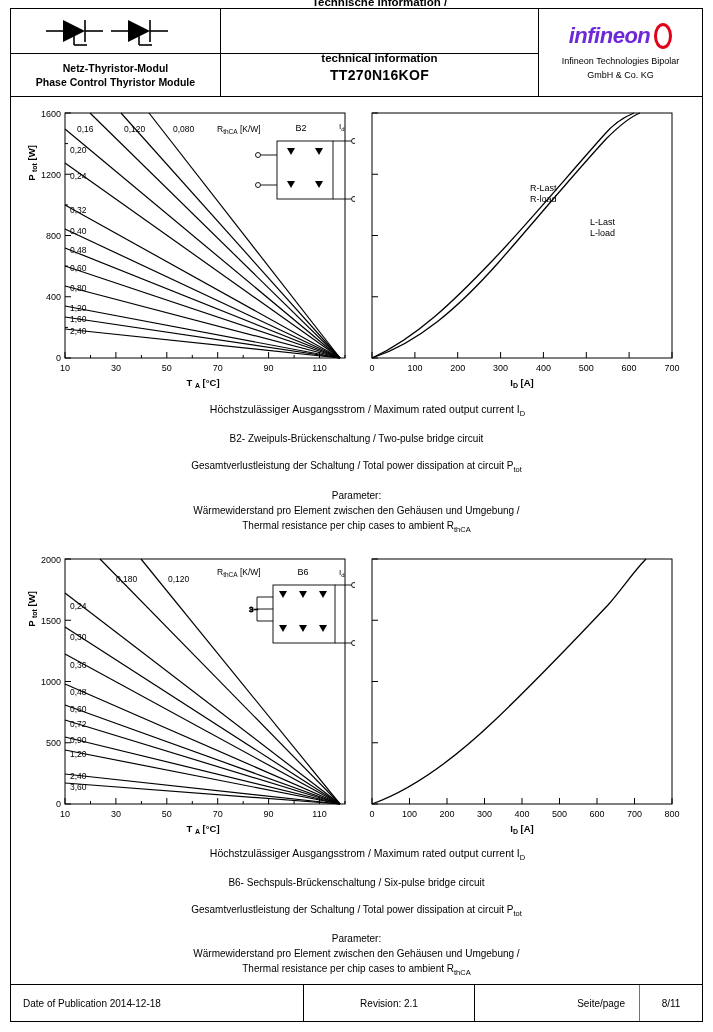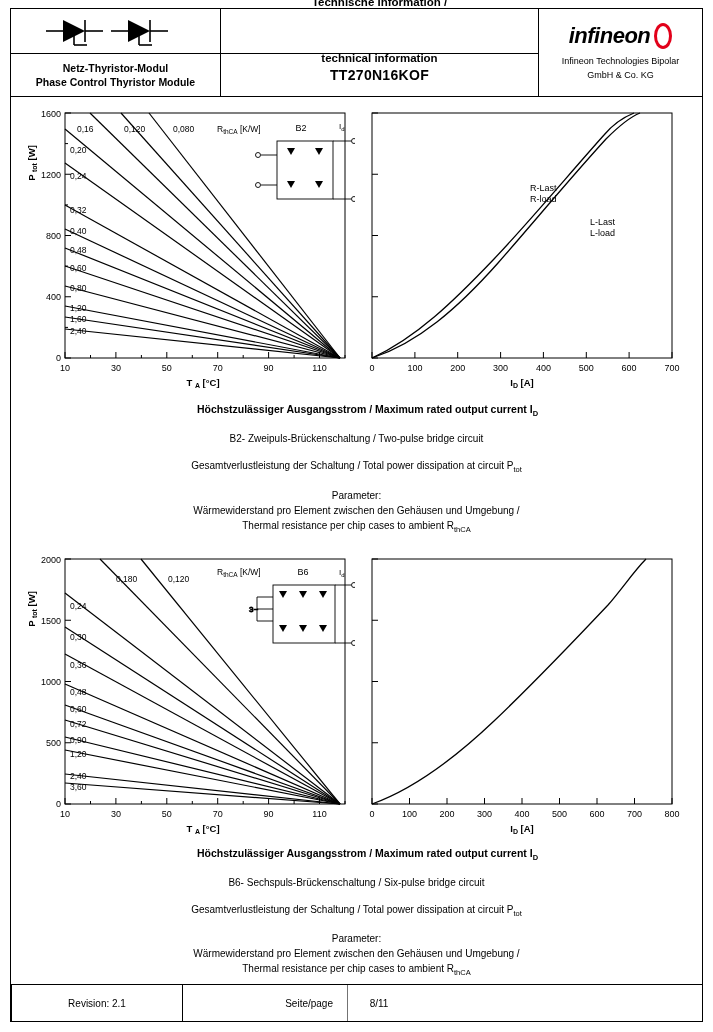--- a/index.html
+++ b/index.html
@@ -10,32 +10,32 @@
   
   .hdr{display:flex;height:88px;border-bottom:1px solid #000;box-sizing:border-box;}
   .hdr-left{width:210px;border-right:1px solid #000;box-sizing:border-box;display:flex;flex-direction:column;}
   .hdr-symbols{height:44px;border-bottom:1px solid #000;display:flex;align-items:center;justify-content:center;gap:18px;}
   .hdr-left-txt{flex:1;display:flex;flex-direction:column;align-items:center;justify-content:center;font-size:10.5px;font-weight:bold;line-height:1.35;text-align:right;}
   .hdr-mid{width:318px;border-right:1px solid #000;box-sizing:border-box;display:flex;flex-direction:column;}
   .hdr-mid-top{height:44px;border-bottom:1px solid #000;display:flex;flex-direction:column;align-items:center;justify-content:center;font-size:11.5px;font-weight:bold;line-height:1.35;gap:40px;}
   .hdr-mid-bot{flex:1;display:flex;align-items:center;justify-content:center;font-size:14px;font-weight:bold;letter-spacing:.3px;}
   .hdr-right{flex:1;display:flex;flex-direction:column;align-items:center;justify-content:center;}
   .logo{display:flex;align-items:center;gap:4px;margin-bottom:6px;}
-  .logo-txt{color:#000000;font-size:22px;font-weight:bold;font-style:italic;letter-spacing:-0.5px;}
+  .logo-txt{color:#6d28d9;font-size:22px;font-weight:bold;font-style:italic;letter-spacing:-0.5px;}
   .logo-mark{width:18px;height:26px;border-radius:50%/50%;background:#e2001a;position:relative;}
   .logo-mark:after{content:"";position:absolute;left:3px;top:3px;width:12px;height:20px;border-radius:50%;background:#fff;}
   .hdr-right-txt{font-size:9px;text-align:center;line-height:1.45;color:#000;}
 
   
   .thy{width:150px;height:34px;}
 
   
   .body{position:relative;height:876px;}
   .blockcap{text-align:center;font-size:10px;line-height:1.5;}
-  .blockcap .b{font-weight:bold;font-size:10.5px;margin-left:22px;}
+  .blockcap .b{font-weight:normal;font-size:10.5px;margin-left:22px;}
   .cap-space{margin-top:12px;}
   sub{font-size:7.5px;}
 
   
   .charts{display:flex;justify-content:space-between;padding:0 10px;}
   .footer{position:absolute;left:0;right:0;bottom:0;height:36px;border-top:1px solid #000;display:flex;align-items:center;font-size:10px;}
   .f1{flex:1;padding-left:12px;}
   .f2{width:170px;text-align:center;border-left:1px solid #000;border-right:1px solid #000;height:100%;display:flex;align-items:center;justify-content:center;}
   .f3{width:150px;text-align:right;padding-right:14px;}
   .f4{width:62px;text-align:center;border-left:1px solid #737373;height:100%;display:flex;align-items:center;justify-content:center;}
@@ -401,19 +401,20 @@
       <div class="blockcap cap-space">B6- Sechspuls-Brückenschaltung / Six-pulse bridge circuit</div>
       <div class="blockcap cap-space"><span>Gesamtverlustleistung der Schaltung / Total power dissipation at circuit P</span><sub>tot</sub></div>
       <div class="blockcap cap-space">Parameter:</div>
       <div class="blockcap">Wärmewiderstand pro Element zwischen den Gehäusen und Umgebung /</div>
       <div class="blockcap"><span>Thermal resistance per chip cases to ambient R</span><sub>thCA</sub></div>
     </div>
 
   </div>
 
   <div class="footer">
+    <div class="f1">Date of Publication 2014-12-18</div>
     <div class="f2">Revision: 2.1</div>
     <div class="f3">Seite/page</div>
     <div class="f4">8/11</div>
   </div>
 
  </div>
 </div>
 
 </body></html>

